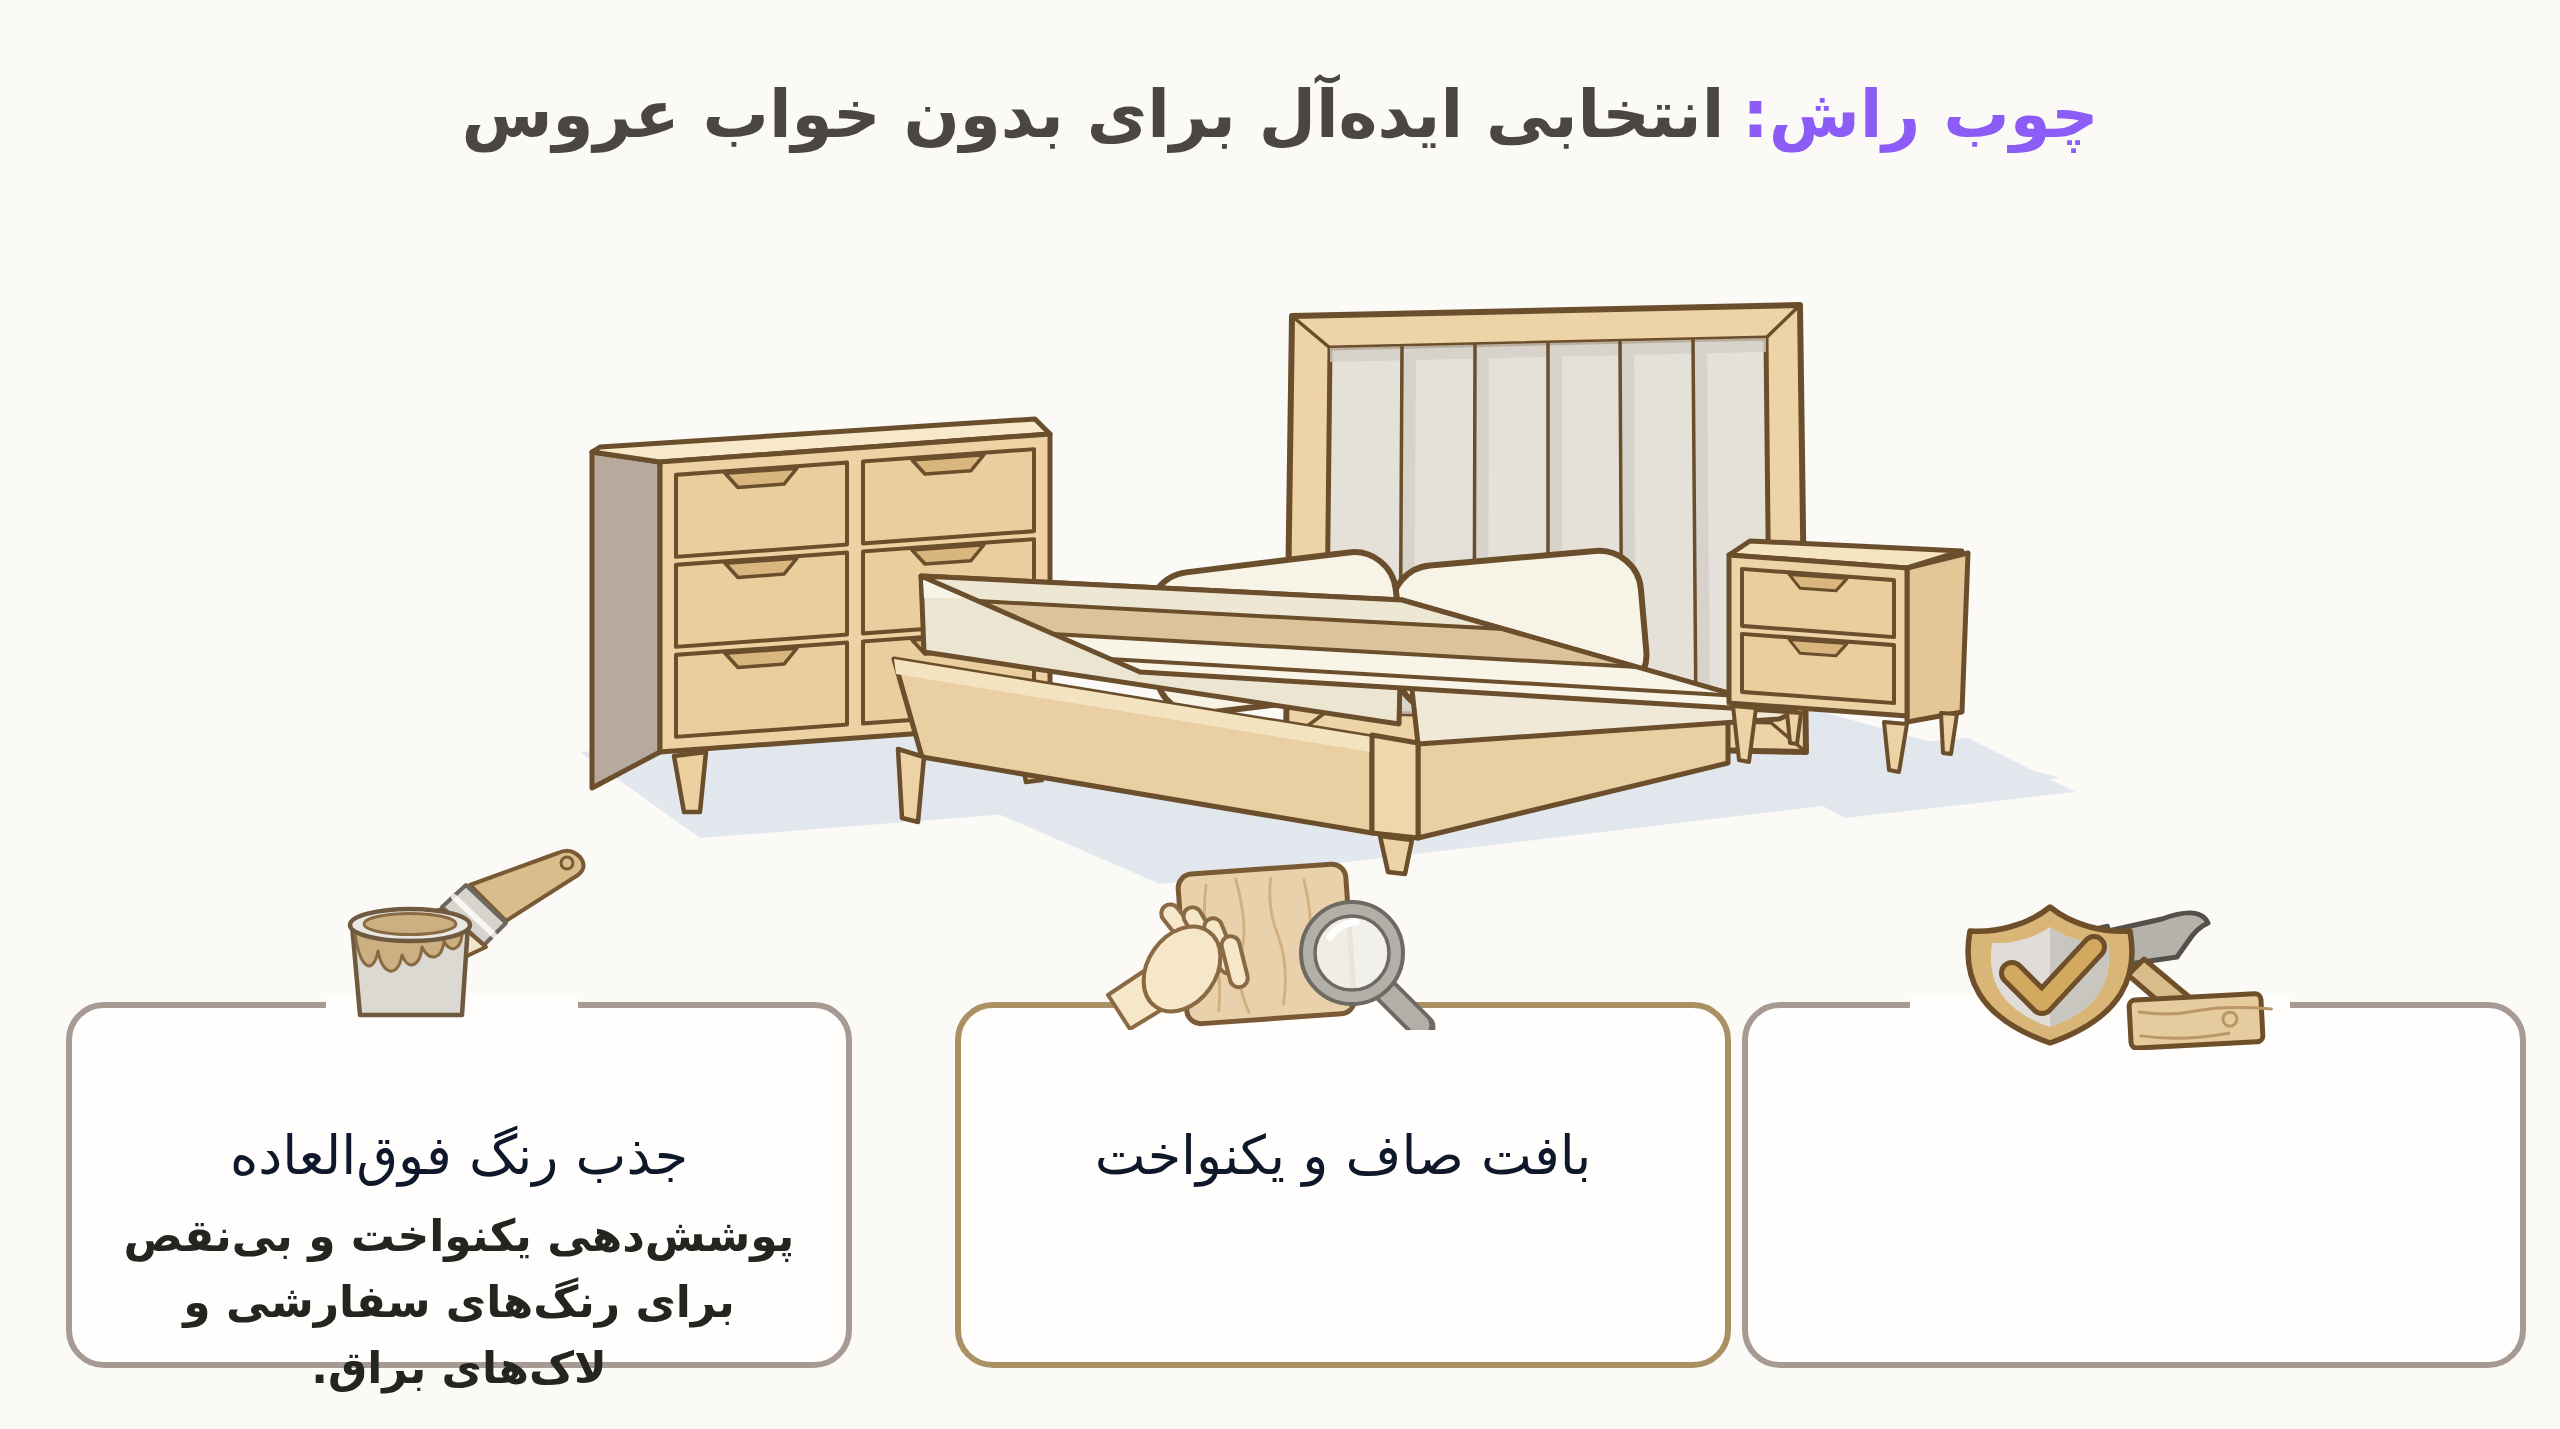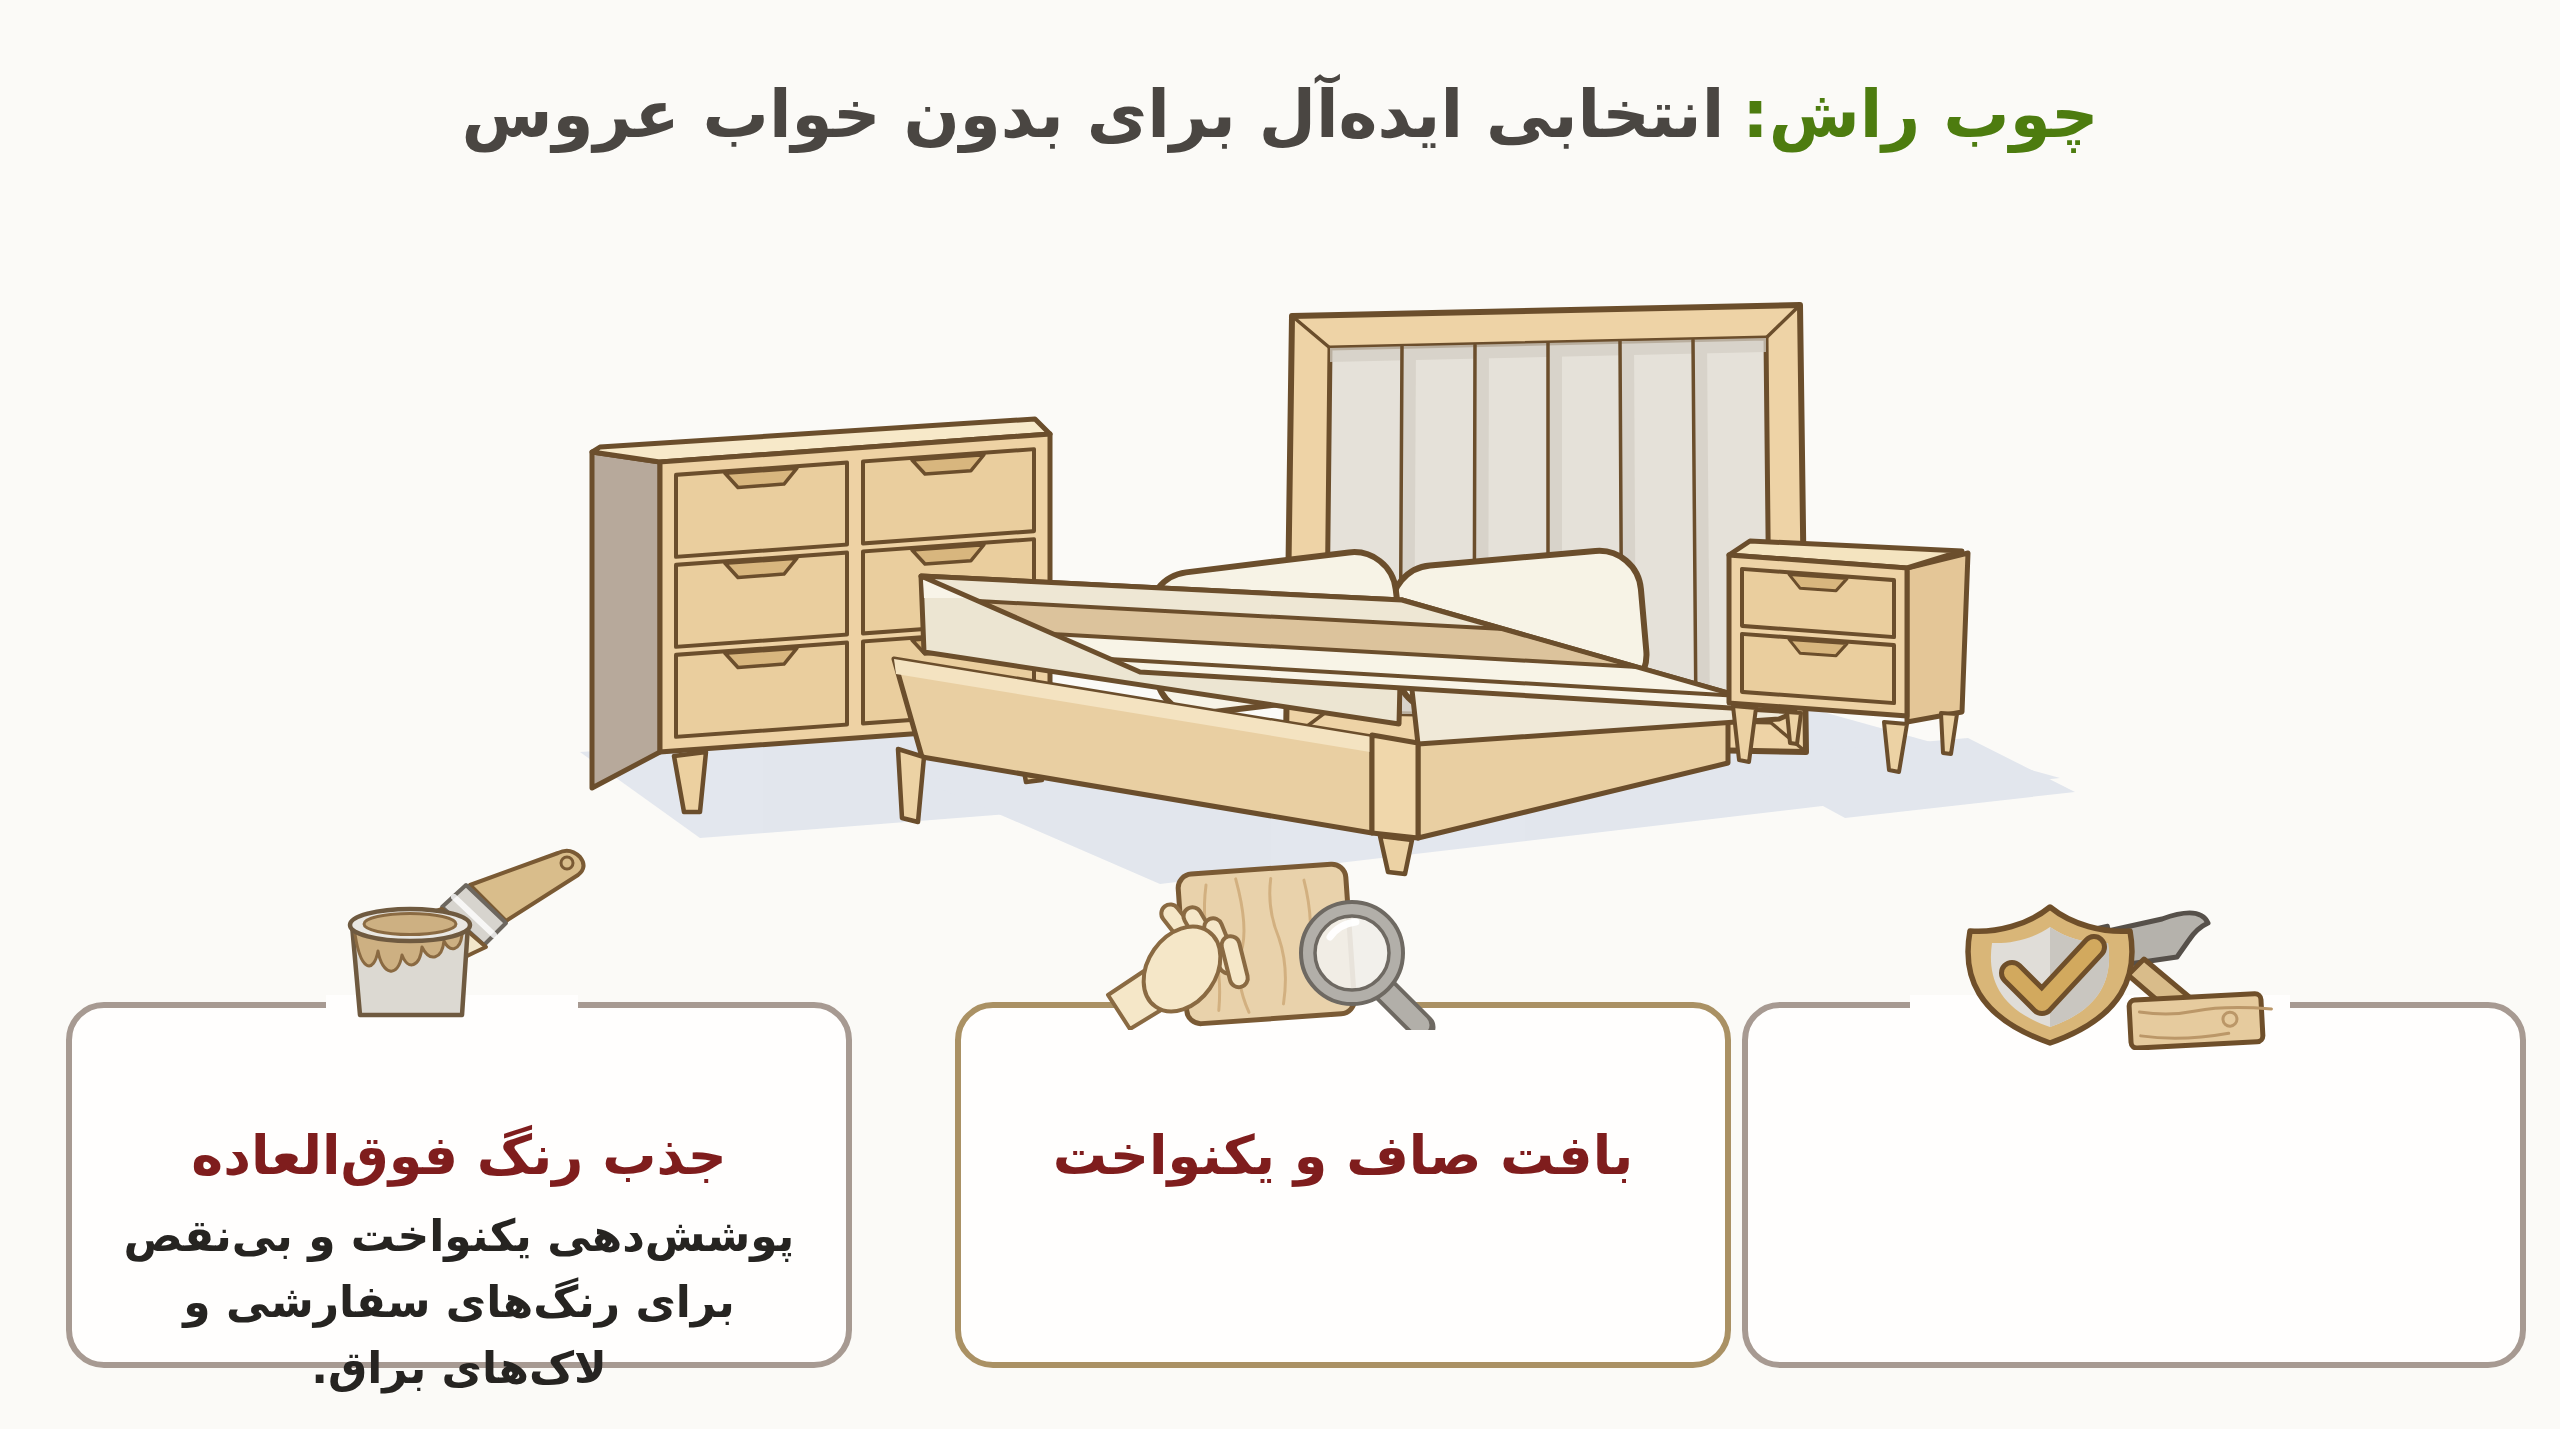--- a/index.html
+++ b/index.html
@@ -7,33 +7,33 @@
     position:relative;width:2560px;height:1429px;overflow:hidden;
     background:#fbfaf7;
     font-family:"DejaVu Sans","Liberation Sans",sans-serif;
   }
   .main-title{
     position:absolute;top:72px;left:0;right:0;
     text-align:center;direction:rtl;
     font-size:66px;font-weight:bold;line-height:1.3;
     color:#4a4642;letter-spacing:0;
   }
-  .main-title .brand{color:#4d7c0f;margin-left:18px;}
+  .main-title .brand{color:#8b5cf6;margin-left:18px;}
   .scene{position:absolute;left:0;top:0;}
   .card{
     position:absolute;top:1002px;height:366px;box-sizing:border-box;
     background:#fffefd;border:6px solid #a79a92;border-radius:38px;
     text-align:center;direction:rtl;
   }
   .card.gold{border-color:#aa9164;margin-left:43px;}
   .card-paint{left:66px;width:786px;}
   .card-texture{left:912px;width:776px;}
   .card-durability{left:1742px;width:784px;}
   .card-title{
-    margin-top:116px;font-size:54px;font-weight:bold;color:#7f1d1d;
+    margin-top:116px;font-size:54px;font-weight:normal;color:#0f172a;
   }
   .card-body{
     margin-top:16px;padding:0 34px;font-size:44px;font-weight:bold;
     line-height:1.5;color:#262421;
   }
   .icon-svg{position:absolute;}
   #icon-paint{left:290px;top:840px;}
   #icon-texture{left:1090px;top:845px;}
   #icon-durability{left:1900px;top:845px;}
 </style>

